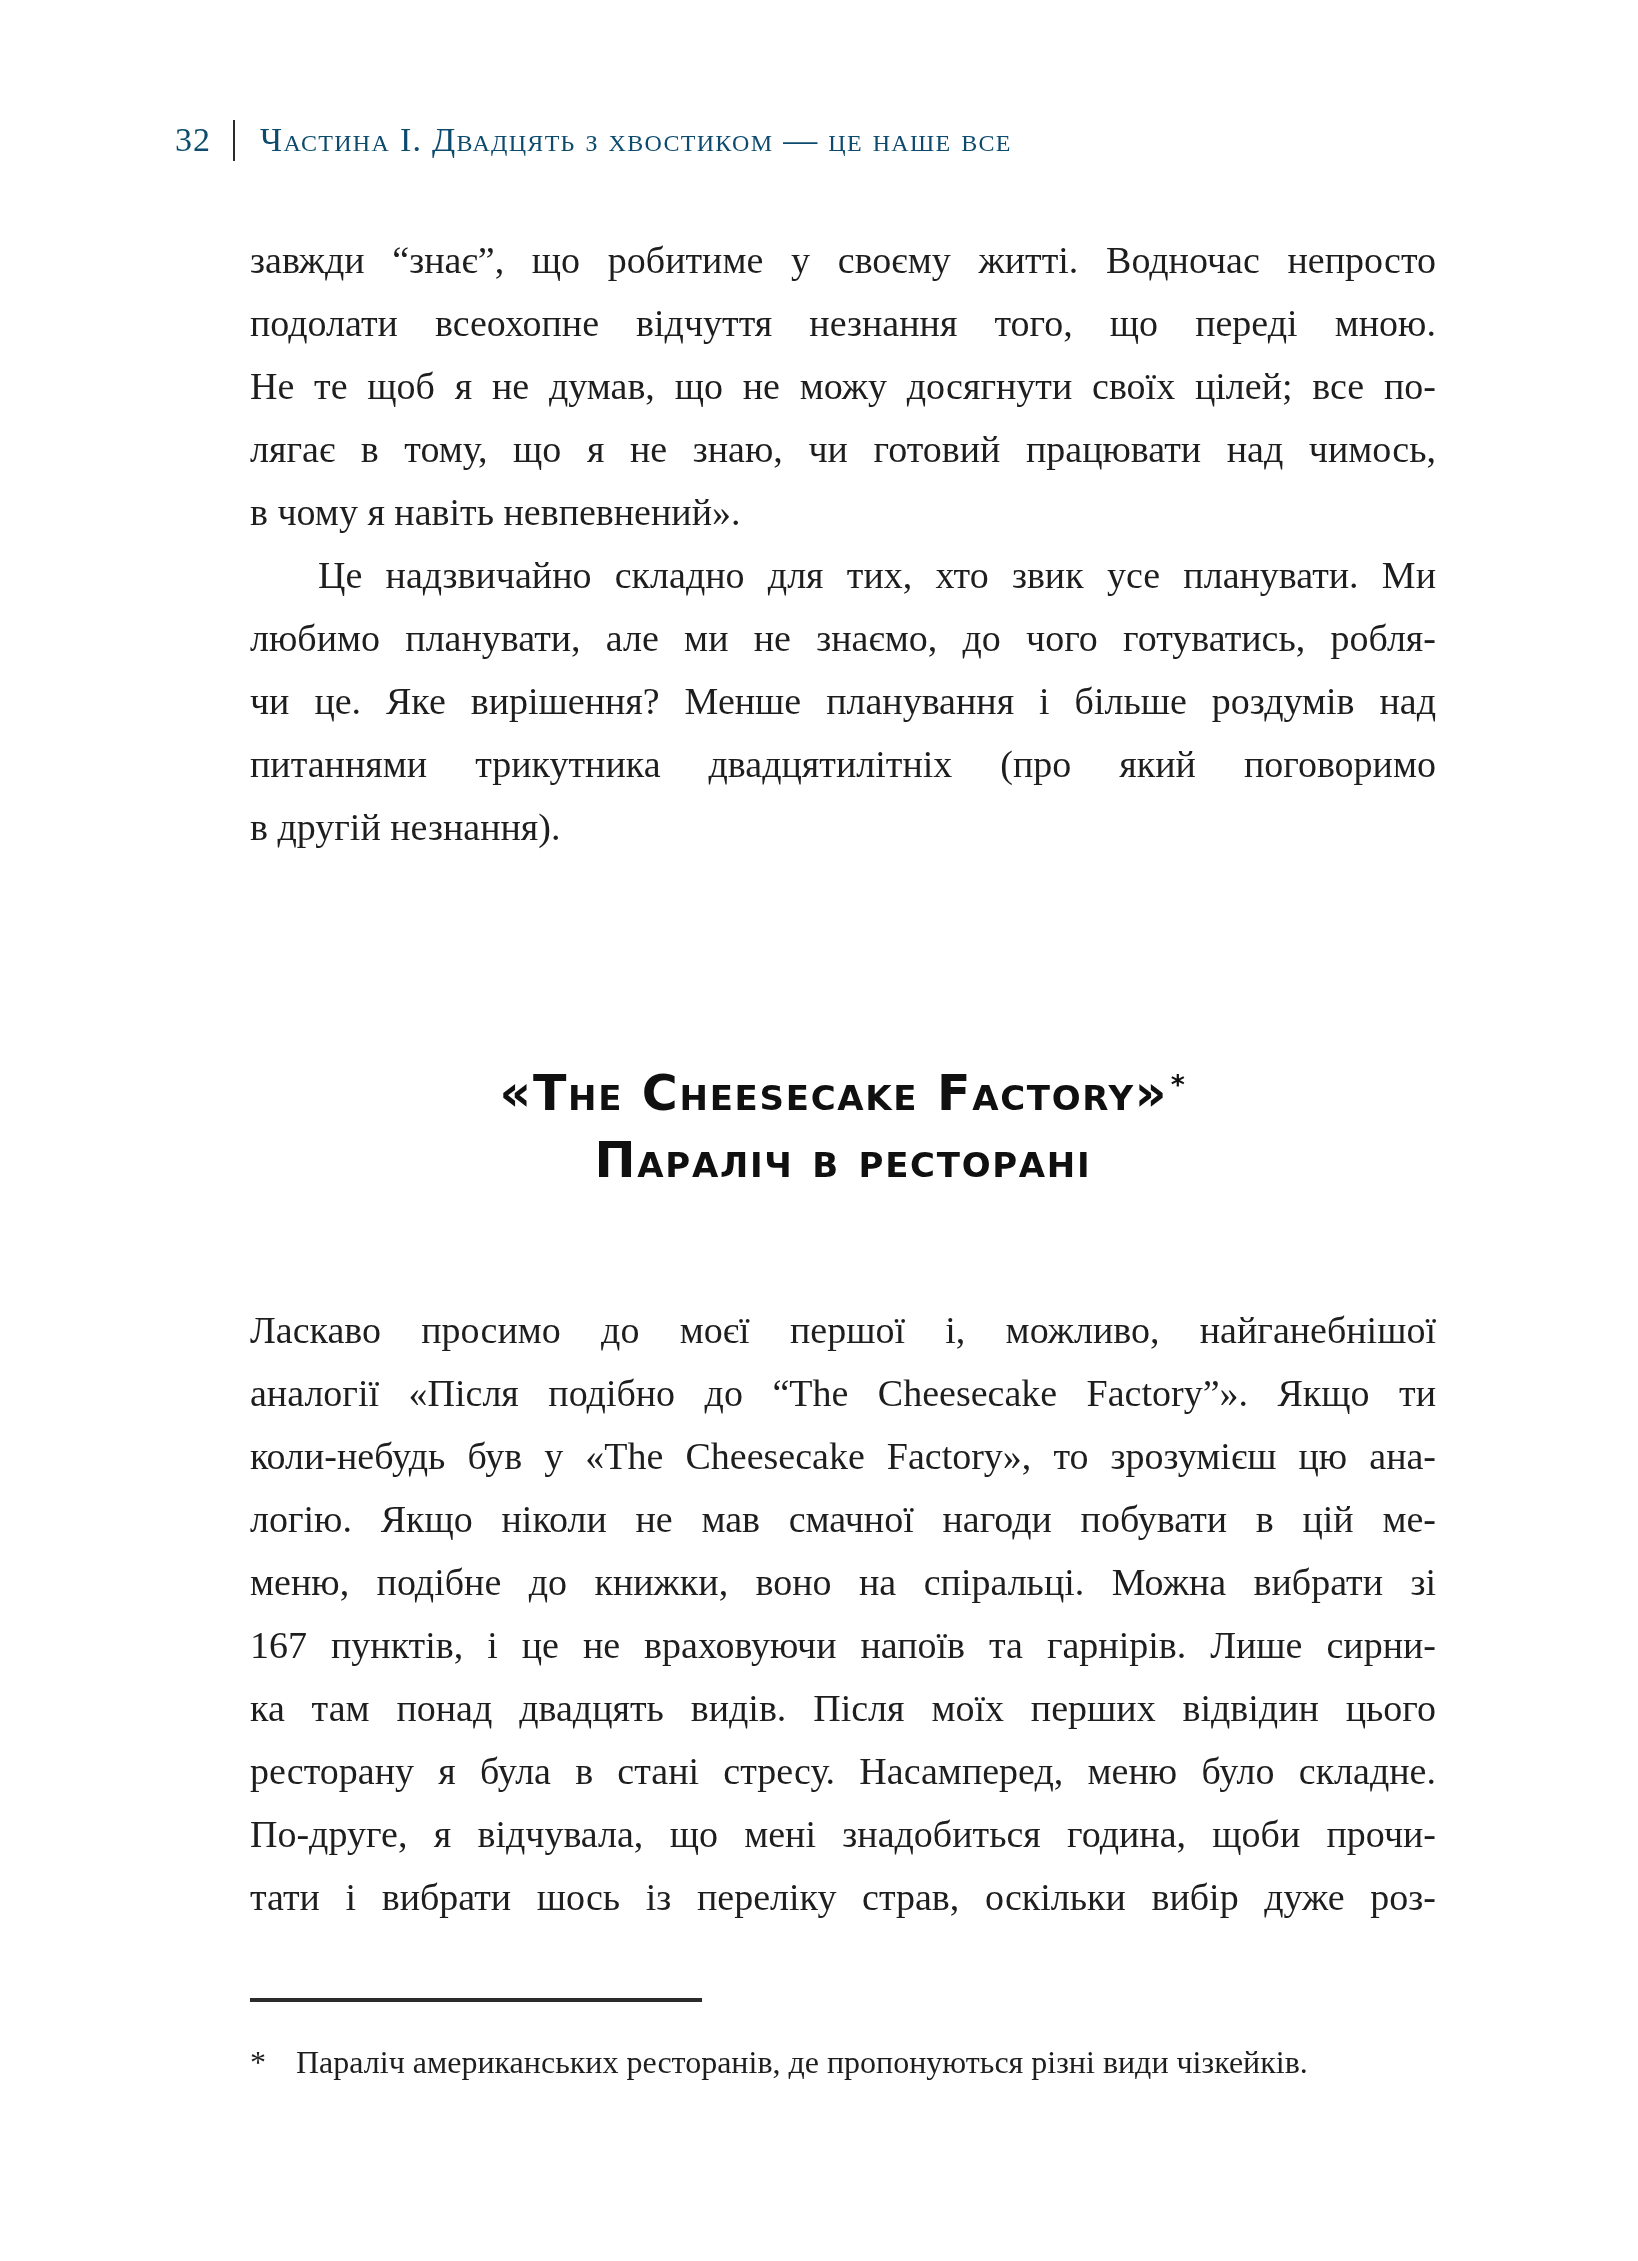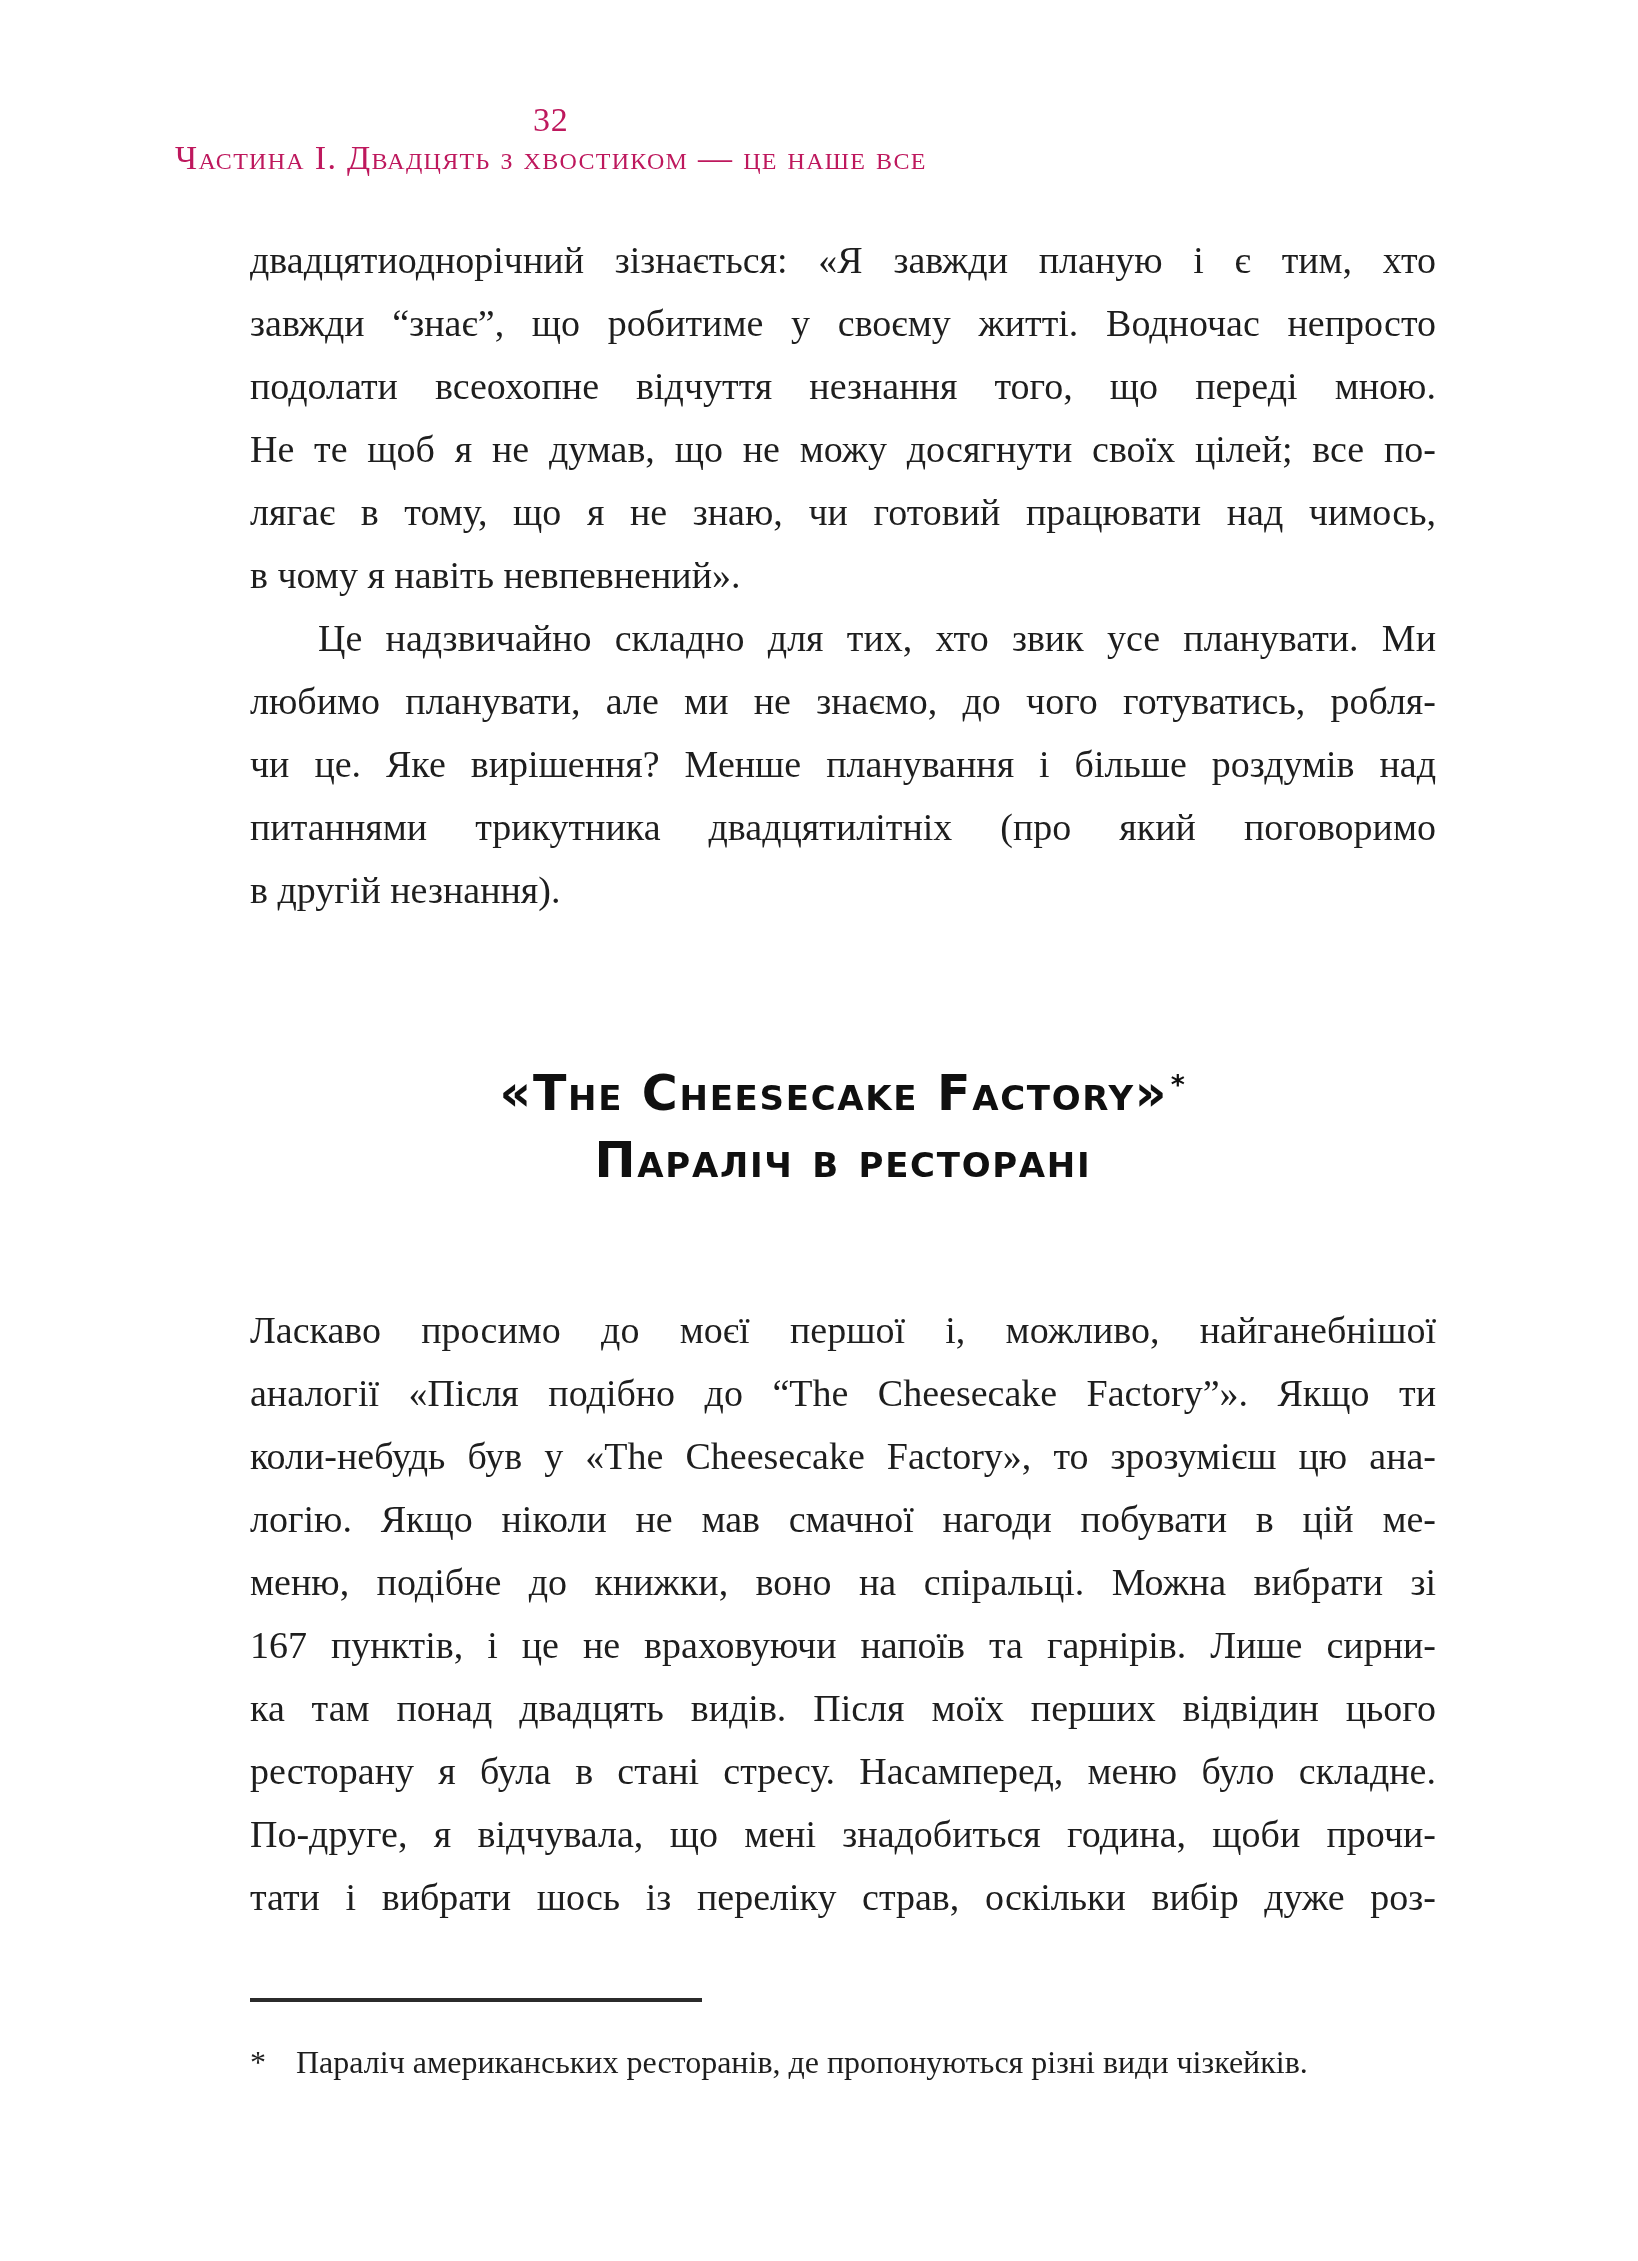--- a/index.html
+++ b/index.html
@@ -13,30 +13,29 @@
     height: 2261px;
     background: #ffffff;
     font-family: "Liberation Serif", serif;
     color: #1e1e1e;
     overflow: hidden;
   }
 
   
   .running-head {
     position: absolute;
-    top: 101px;
+    top: 117px;
     left: 175px;
     height: 46px;
     display: flex;
     align-items: center;
     font-variant: small-caps;
     font-size: 34px;
-    color: #be185d;
+    color: #0c4a6e;
     white-space: nowrap;
-    flex-direction: column;
   }
   .page-number {
     letter-spacing: 0.9px;
   }
   .head-divider {
     width: 1.7px;
     height: 41px;
     background: #2a2a2a;
     margin: 0 25.6px 0 22px;
   }
@@ -116,21 +115,20 @@
 <div class="page">
 
   <header class="running-head">
     <span class="page-number">32</span>
     <span class="head-divider"></span>
     <span class="head-title">Частина I. Двадцять з хвостиком — це наше все</span>
   </header>
 
   <section class="text-block block-1">
       <div class="paragraph">
-        <div class="line">двадцятиоднорічний зізнається: «Я завжди планую і є тим, хто</div>
         <div class="line">завжди “знає”, що робитиме у своєму житті. Водночас непросто</div>
         <div class="line">подолати всеохопне відчуття незнання того, що переді мною.</div>
         <div class="line">Не те щоб я не думав, що не можу досягнути своїх цілей; все по-</div>
         <div class="line">лягає в тому, що я не знаю, чи готовий працювати над чимось,</div>
         <div class="line no-stretch">в чому я навіть невпевнений».</div>
       </div>
       <div class="paragraph">
         <div class="line indented">Це надзвичайно складно для тих, хто звик усе планувати. Ми</div>
         <div class="line">любимо планувати, але ми не знаємо, до чого готуватись, робля-</div>
         <div class="line">чи це. Яке вирішення? Менше планування і більше роздумів над</div>

